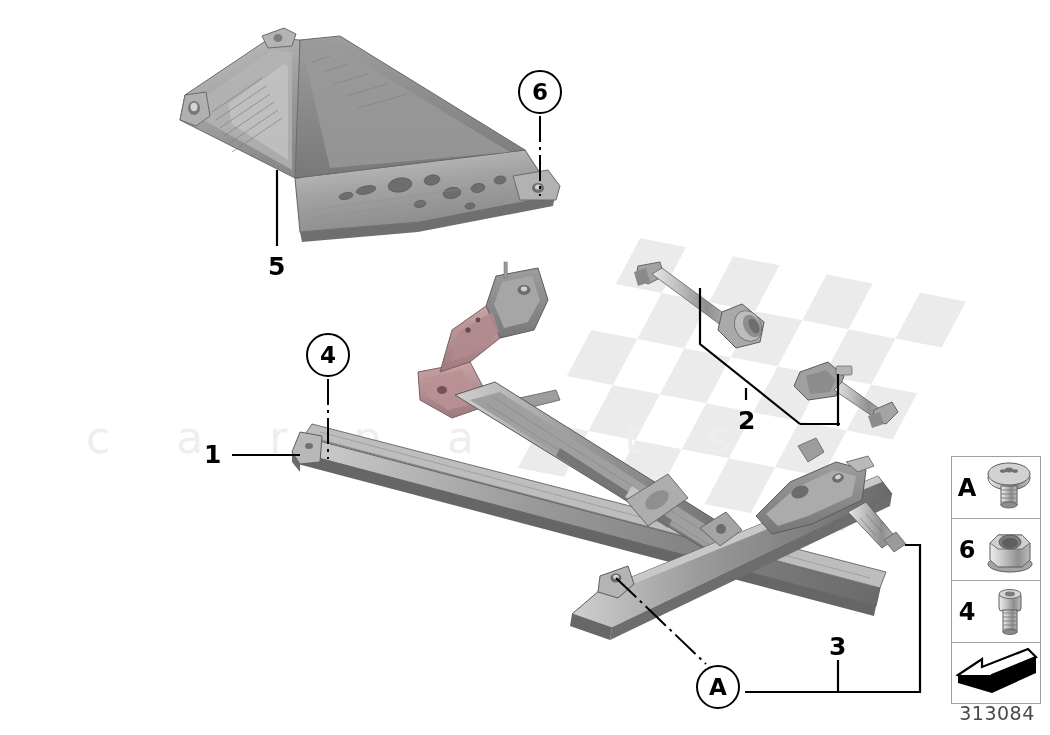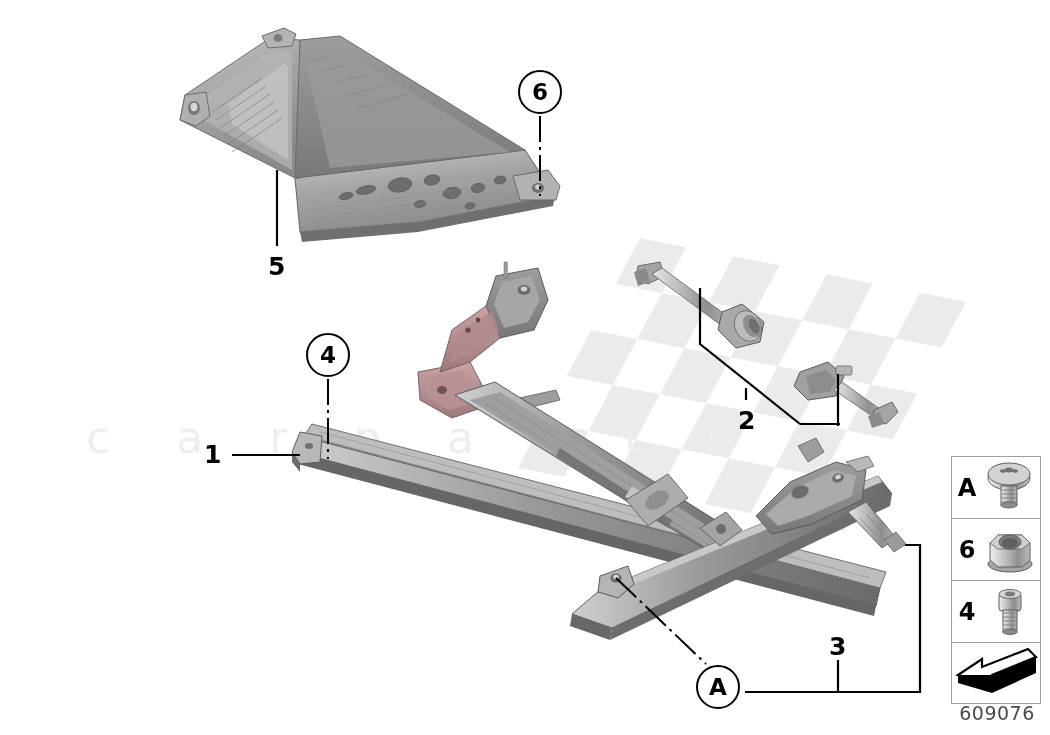--- a/index.html
+++ b/index.html
@@ -491,15 +491,15 @@
       <div class="legend-art" style="flex:1;">
         <svg width="88" height="58" viewBox="0 0 88 58">
           <polygon points="6,32 30,16 30,24 76,6 84,14 40,32 40,42" fill="#ffffff" stroke="#000000" stroke-width="2.2" stroke-linejoin="miter"></polygon>
           <polygon points="6,32 40,42 40,50 84,30 84,14 40,32" fill="#000000"></polygon>
           <polygon points="6,32 6,40 40,50 40,42" fill="#000000"></polygon>
         </svg>
       </div>
     </div>
   </div>
 
-  <div id="partno">609076</div>
+  <div id="partno">313084</div>
 
 </div>
 
 </body></html>

